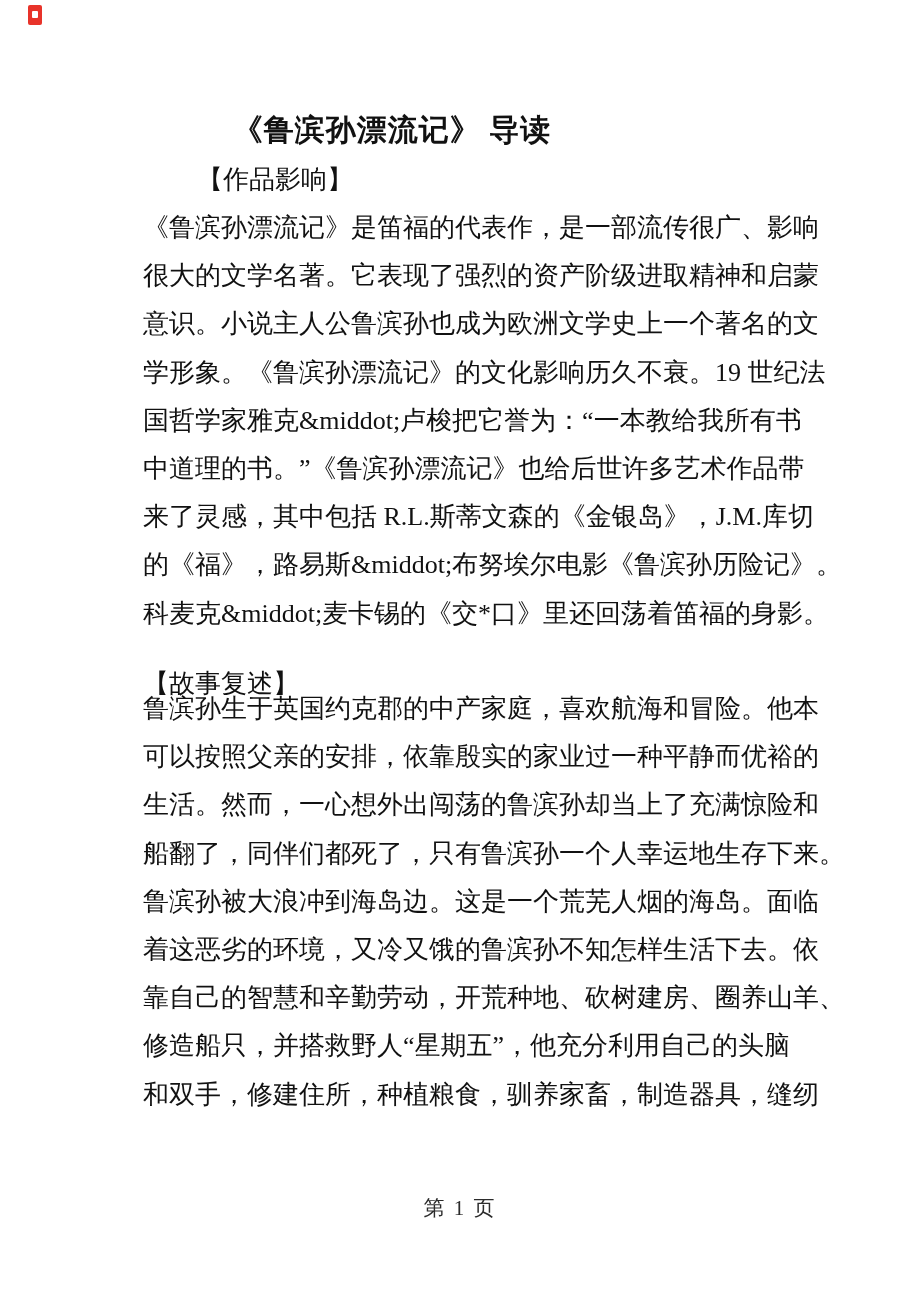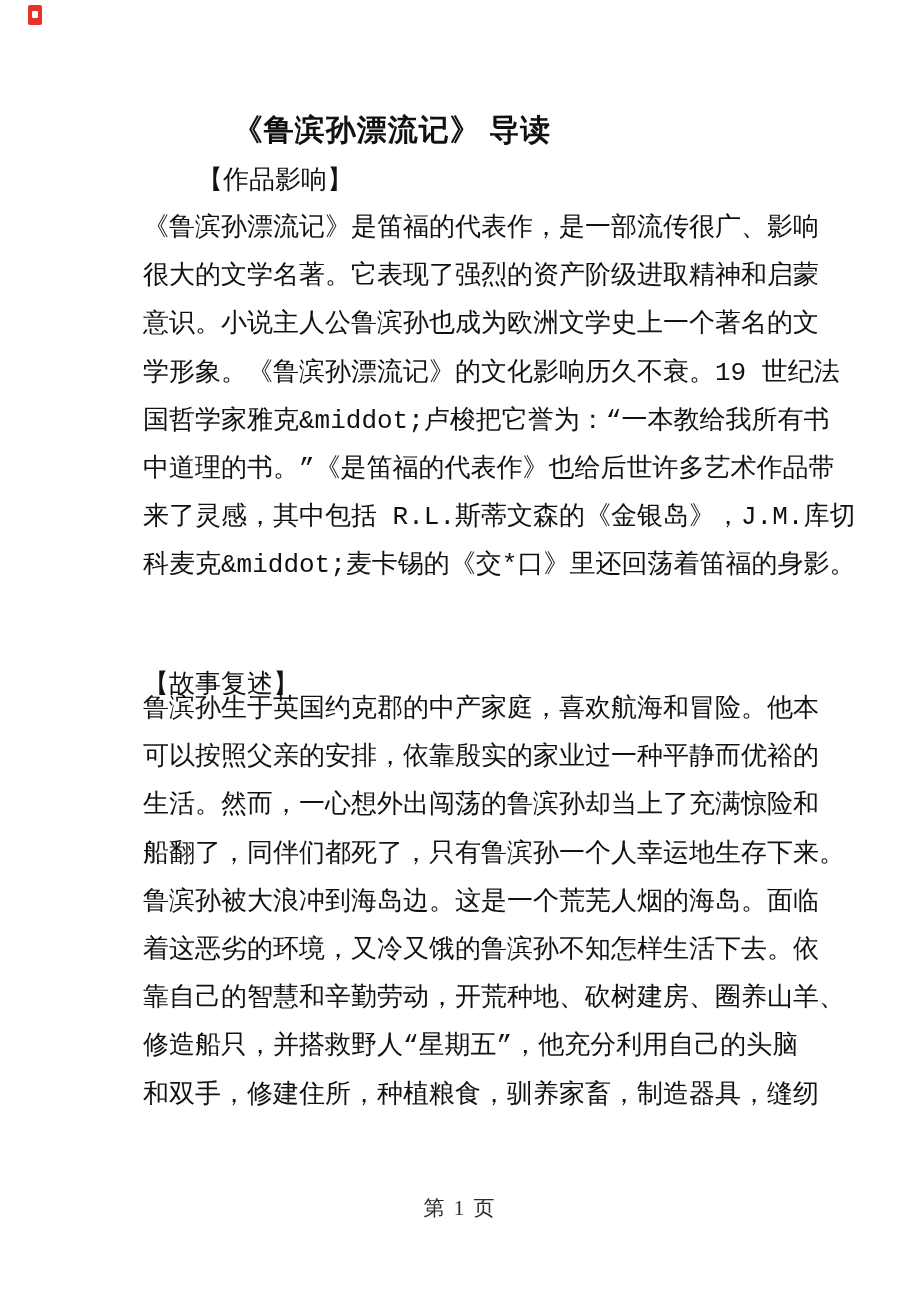--- a/index.html
+++ b/index.html
@@ -64,21 +64,20 @@
     left: 143px;
     top: 652px;
     margin-top: 18px;
   }
   .para {
     position: absolute;
     left: 143px;
     font-size: 26px;
     line-height: 48.2px;
     white-space: nowrap;
-    font-family: Liberation Mono, monospace;
   }
   .para.first  { top: 204px; }
   .para.second { top: 685px; }
   .para .line {
     height: 48.2px;
   }
   .footer {
     position: absolute;
     left: 0;
     top: 1194px;
@@ -100,22 +99,23 @@
   <h1 class="doc-title" style="margin:0; font-size:30px;">《鲁滨孙漂流记》 导读</h1>
 
   <div class="section-header first">【作品影响】</div>
 
   <div class="para first">
     <div class="line">《鲁滨孙漂流记》是笛福的代表作，是一部流传很广、影响</div>
     <div class="line">很大的文学名著。它表现了强烈的资产阶级进取精神和启蒙</div>
     <div class="line">意识。小说主人公鲁滨孙也成为欧洲文学史上一个著名的文</div>
     <div class="line">学形象。《鲁滨孙漂流记》的文化影响历久不衰。19 世纪法</div>
     <div class="line">国哲学家雅克&amp;middot;卢梭把它誉为：“一本教给我所有书</div>
-    <div class="line">中道理的书。”《是笛福的代表作》也给后世许多艺术作品带</div>
+    <div class="line">中道理的书。”《鲁滨孙漂流记》也给后世许多艺术作品带</div>
     <div class="line">来了灵感，其中包括 R.L.斯蒂文森的《金银岛》，J.M.库切</div>
+    <div class="line">的《福》，路易斯&amp;middot;布努埃尔电影《鲁滨孙历险记》。</div>
     <div class="line">科麦克&amp;middot;麦卡锡的《交*口》里还回荡着笛福的身影。</div>
   </div>
 
   <div class="section-header second">【故事复述】</div>
 
   <div class="para second">
     <div class="line">鲁滨孙生于英国约克郡的中产家庭，喜欢航海和冒险。他本</div>
     <div class="line">可以按照父亲的安排，依靠殷实的家业过一种平静而优裕的</div>
     <div class="line">生活。然而，一心想外出闯荡的鲁滨孙却当上了充满惊险和</div>
     <div class="line">船翻了，同伴们都死了，只有鲁滨孙一个人幸运地生存下来。</div>

